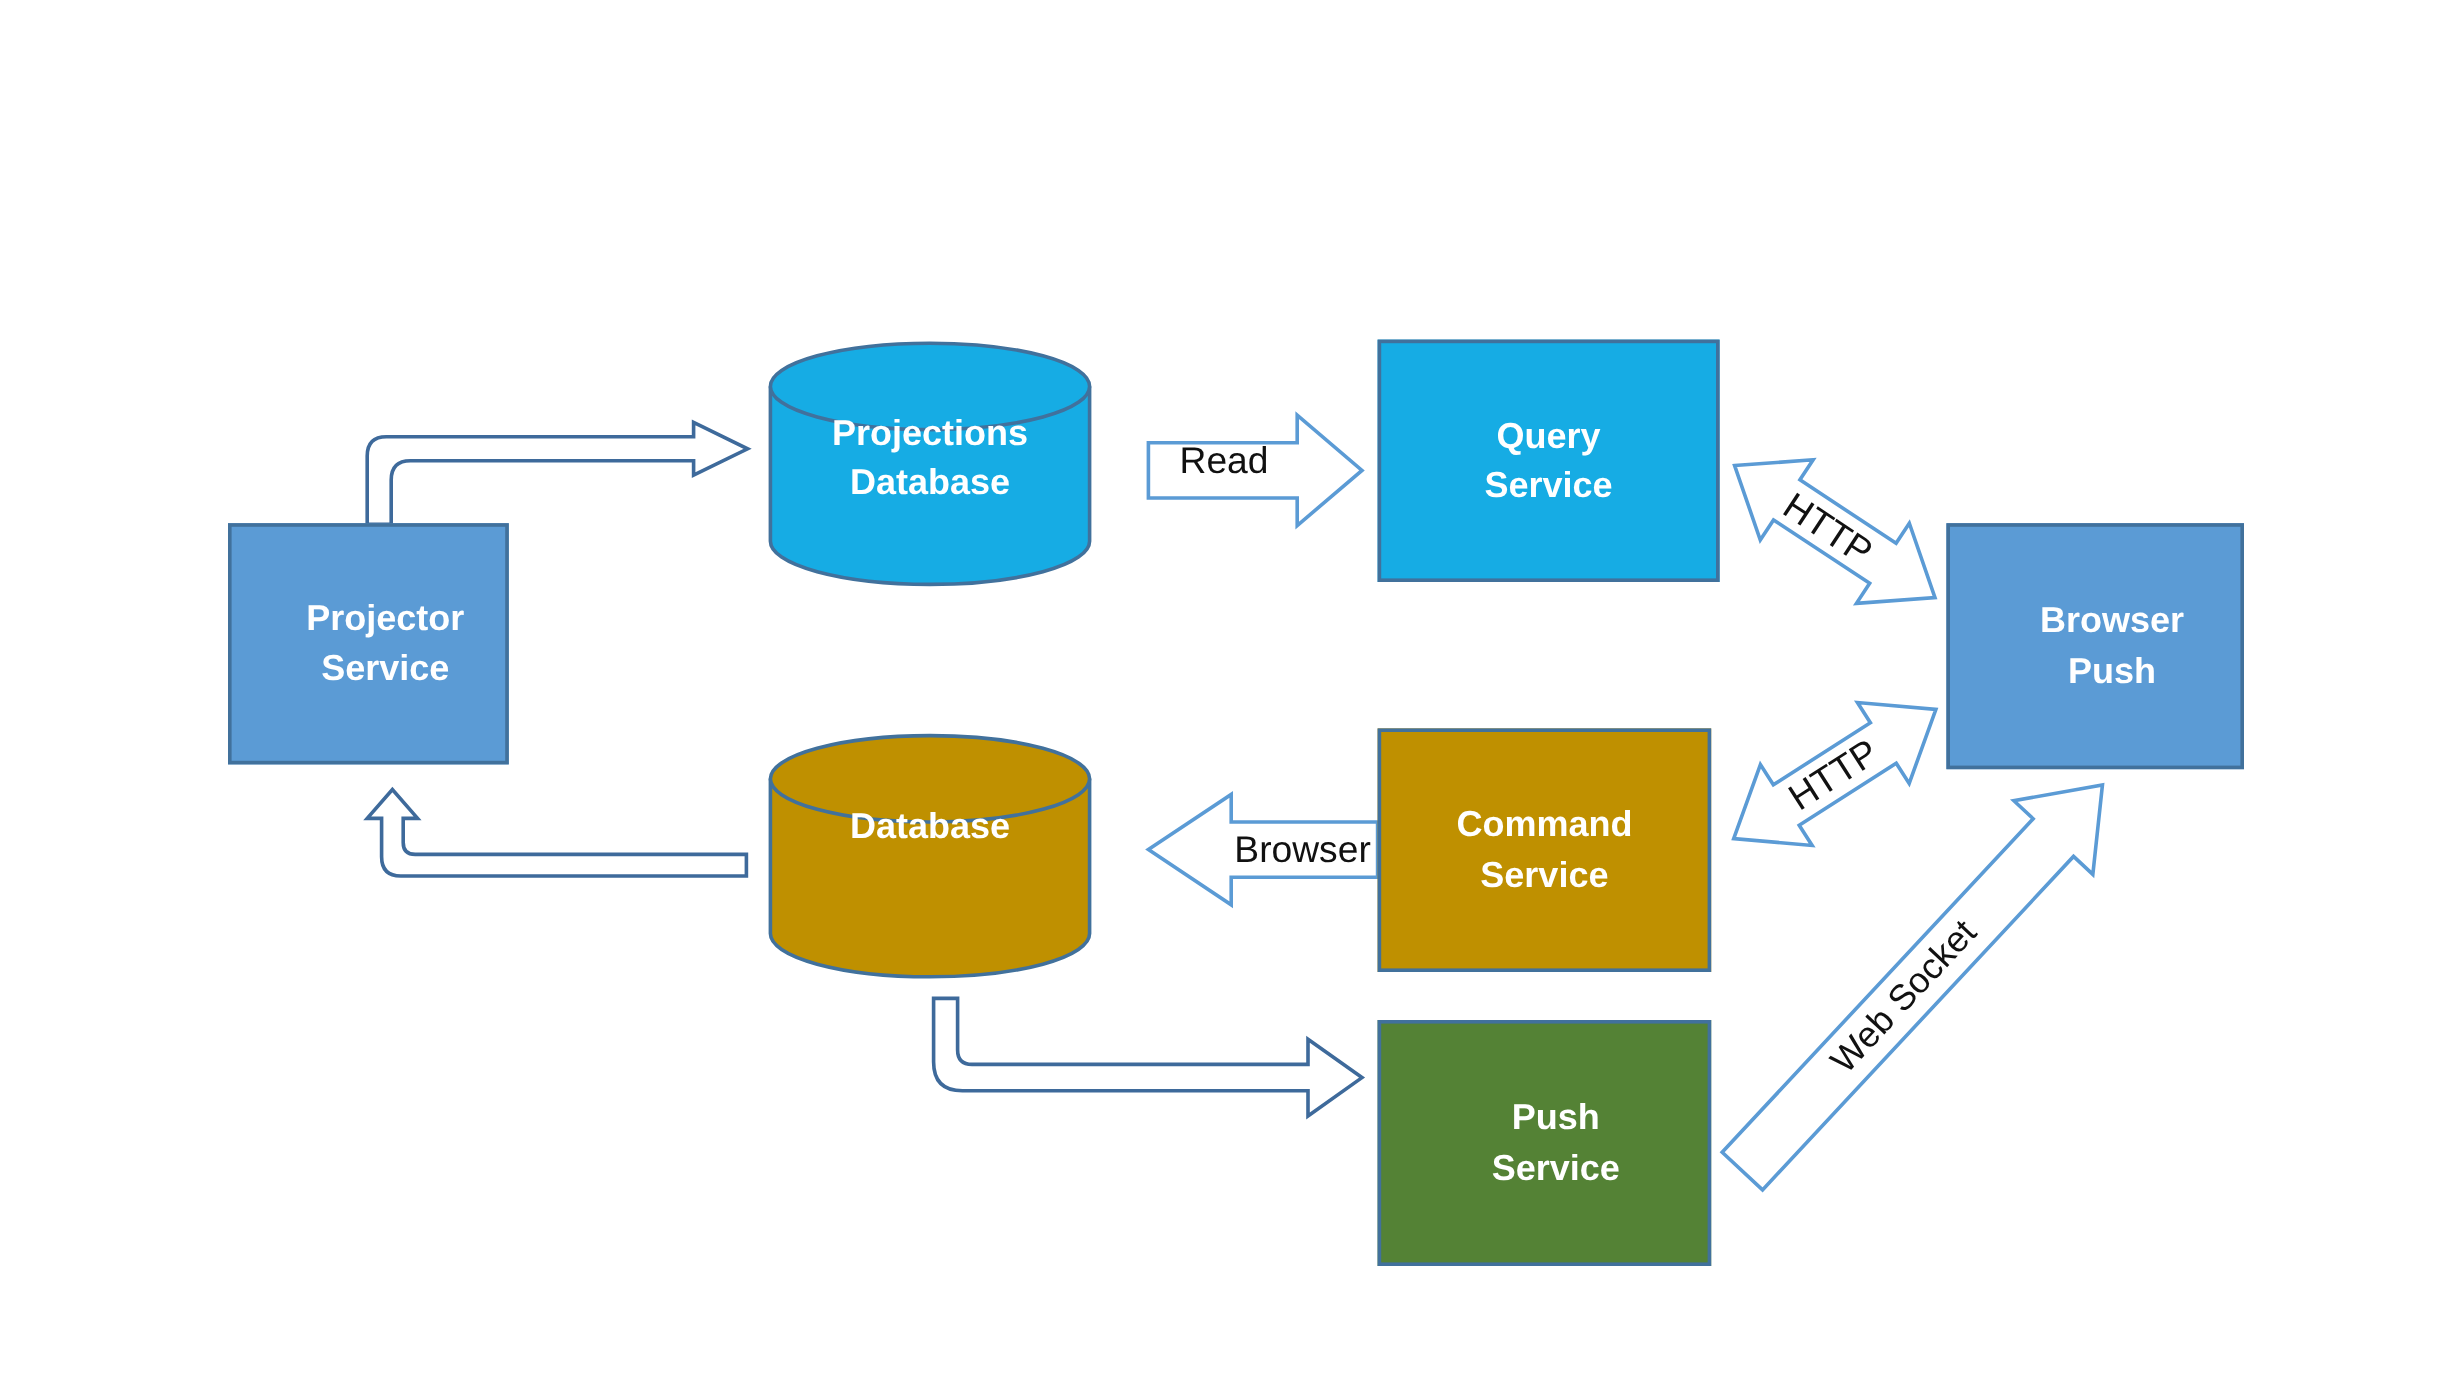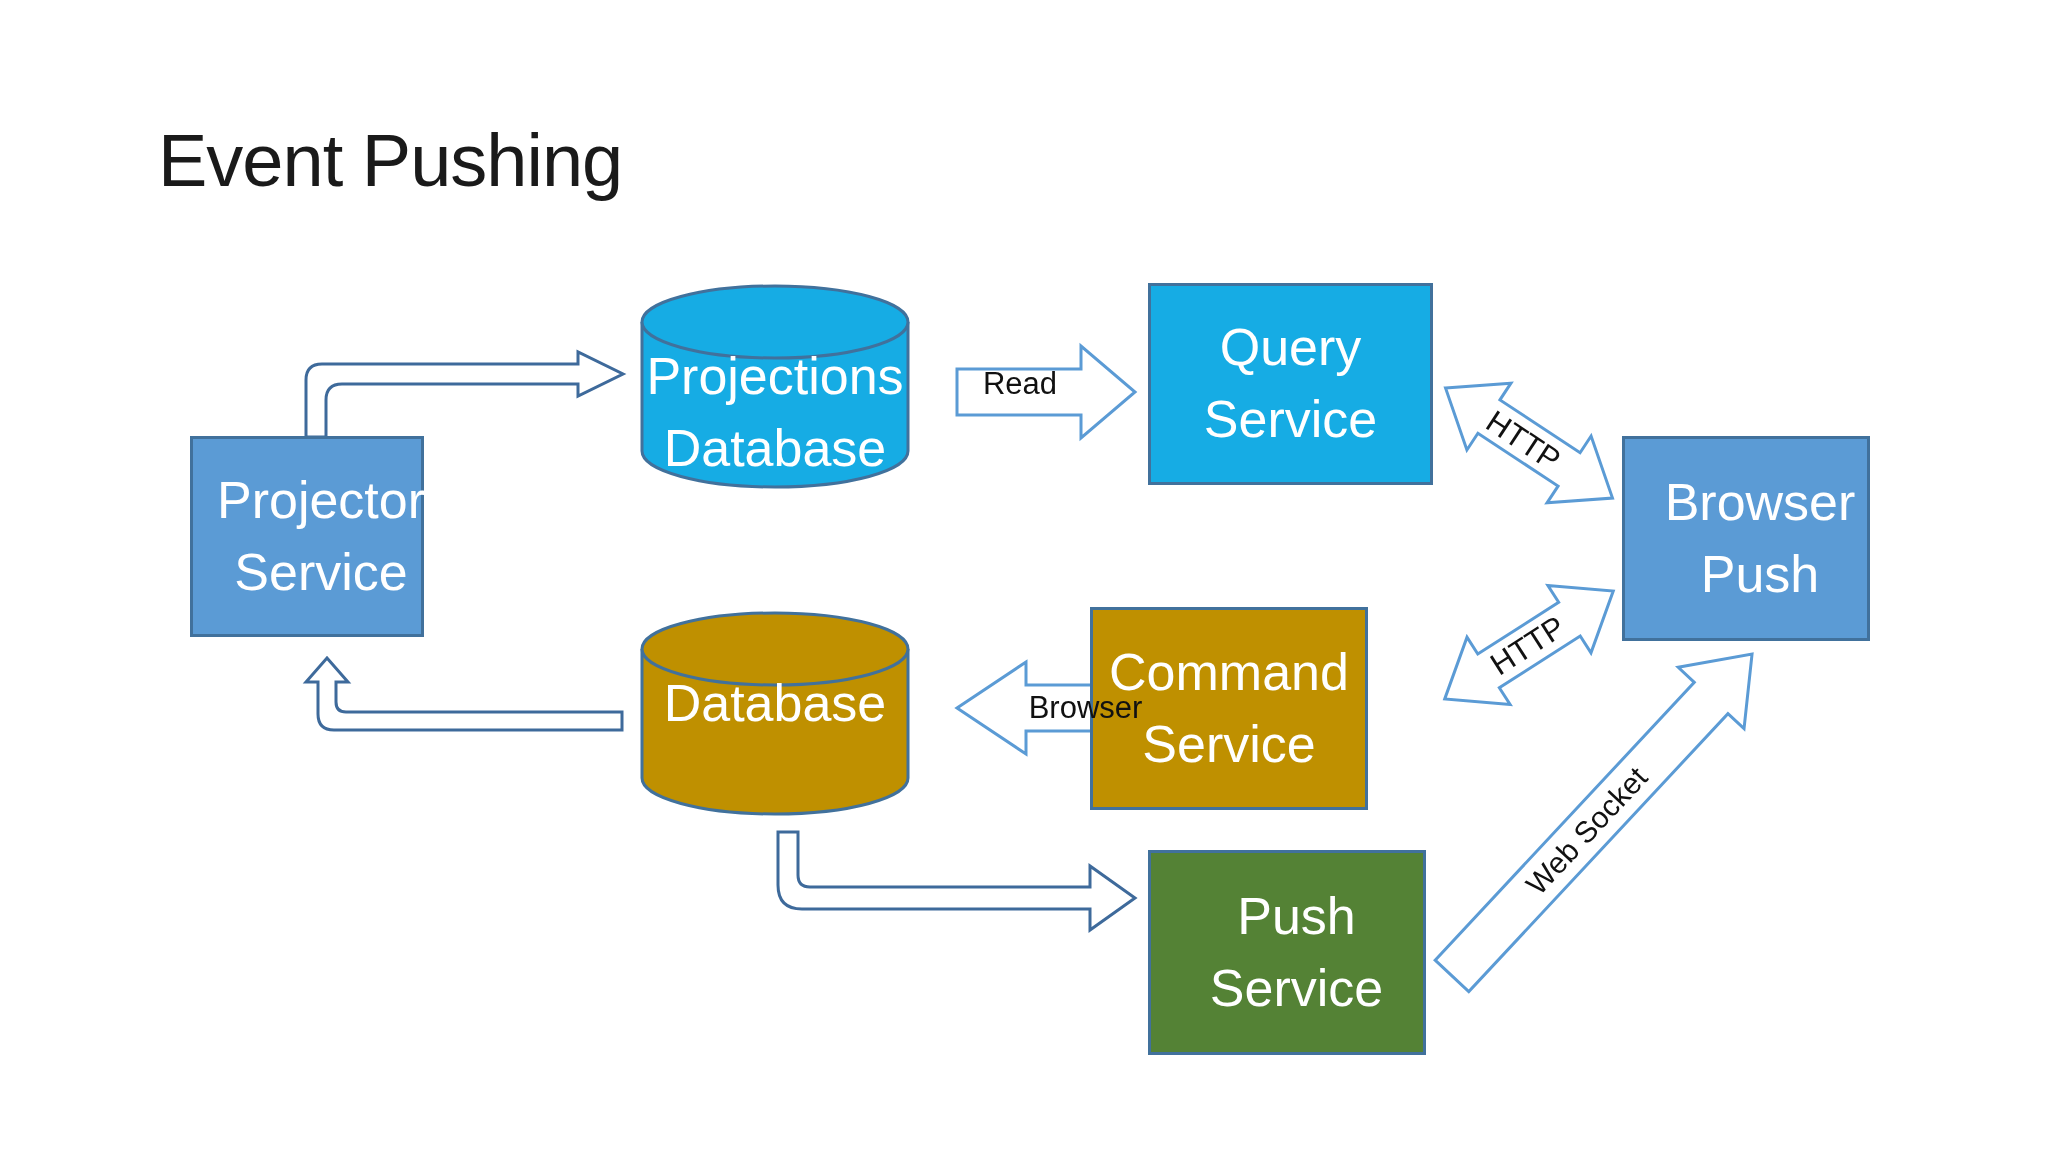--- a/index.html
+++ b/index.html
@@ -32,21 +32,21 @@
   }
   .layer{position:absolute;left:0;top:0;width:2048px;height:1152px;}
   .node{
     position:absolute;
     border:3px solid var(--shape-border);
     display:flex;align-items:center;justify-content:center;
     text-align:center;
   }
   .node-label{
     color:var(--node-text);
-    font-size:52px;line-height:1.38;font-weight:400;
+    font-size:30px;line-height:1.38;font-weight:700;
   }
   .node-label span{display:block;}
   .fill-blue{background:var(--box-blue);padding-left:28px;}
   .fill-cyan{background:var(--box-cyan);}
   .fill-gold{background:var(--box-gold);}
   .fill-green{background:var(--box-green);padding-left:19px;}
   .cylinder{position:absolute;}
   .cylinder .node-label{
     position:absolute;left:0;right:0;top:58px;
     text-align:center;
@@ -64,21 +64,20 @@
     font-size:31px;font-weight:400;
     display:flex;align-items:center;justify-content:center;
   }
   .arrow-label.rot{font-weight:500;}
 </style>
 </head>
 <body>
 
 <div class="slide">
 
-  <div class="slide-title">Event Pushing</div>
 
   <svg class="layer" viewBox="0 0 2048 1152">
 
     <path class="elbow-arrow" d="M306,437 L306,380 Q306,364 322,364 L578,364 L578,352 L623,374 L578,396 L578,384 L342,384 Q326,384 326,400 L326,437 Z"></path>
 
     <path class="elbow-arrow" d="M622,712 L346,712 Q336,712 336,702 L336,682 L348,682 L327,658 L306,682 L318,682 L318,714 Q318,730 334,730 L622,730 Z"></path>
 
     <path class="elbow-arrow" d="M778,832 L778,885 Q778,909 802,909 L1090,909 L1090,930 L1135,898 L1090,866 L1090,887 L810,887 Q798,887 798,875 L798,832 Z"></path>
 
     <polygon class="block-arrow" points="957,369 1081,369 1081,346 1135,392 1081,438 1081,415 957,415"></polygon>
@@ -112,21 +111,21 @@
     </div>
   </div>
 
   <div class="node fill-blue" style="left:1622px;top:436px;width:248px;height:205px">
     <div class="node-label">
       <span>Browser</span>
       <span>Push</span>
     </div>
   </div>
 
-  <div class="node fill-gold" style="left:1090px;top:607px;width:278px;height:203px">
+  <div class="node fill-gold" style="left:1148px;top:607px;width:278px;height:203px">
     <div class="node-label">
       <span>Command</span>
       <span>Service</span>
     </div>
   </div>
 
   <div class="node fill-green" style="left:1148px;top:850px;width:278px;height:205px">
     <div class="node-label">
       <span>Push</span>
       <span>Service</span>

